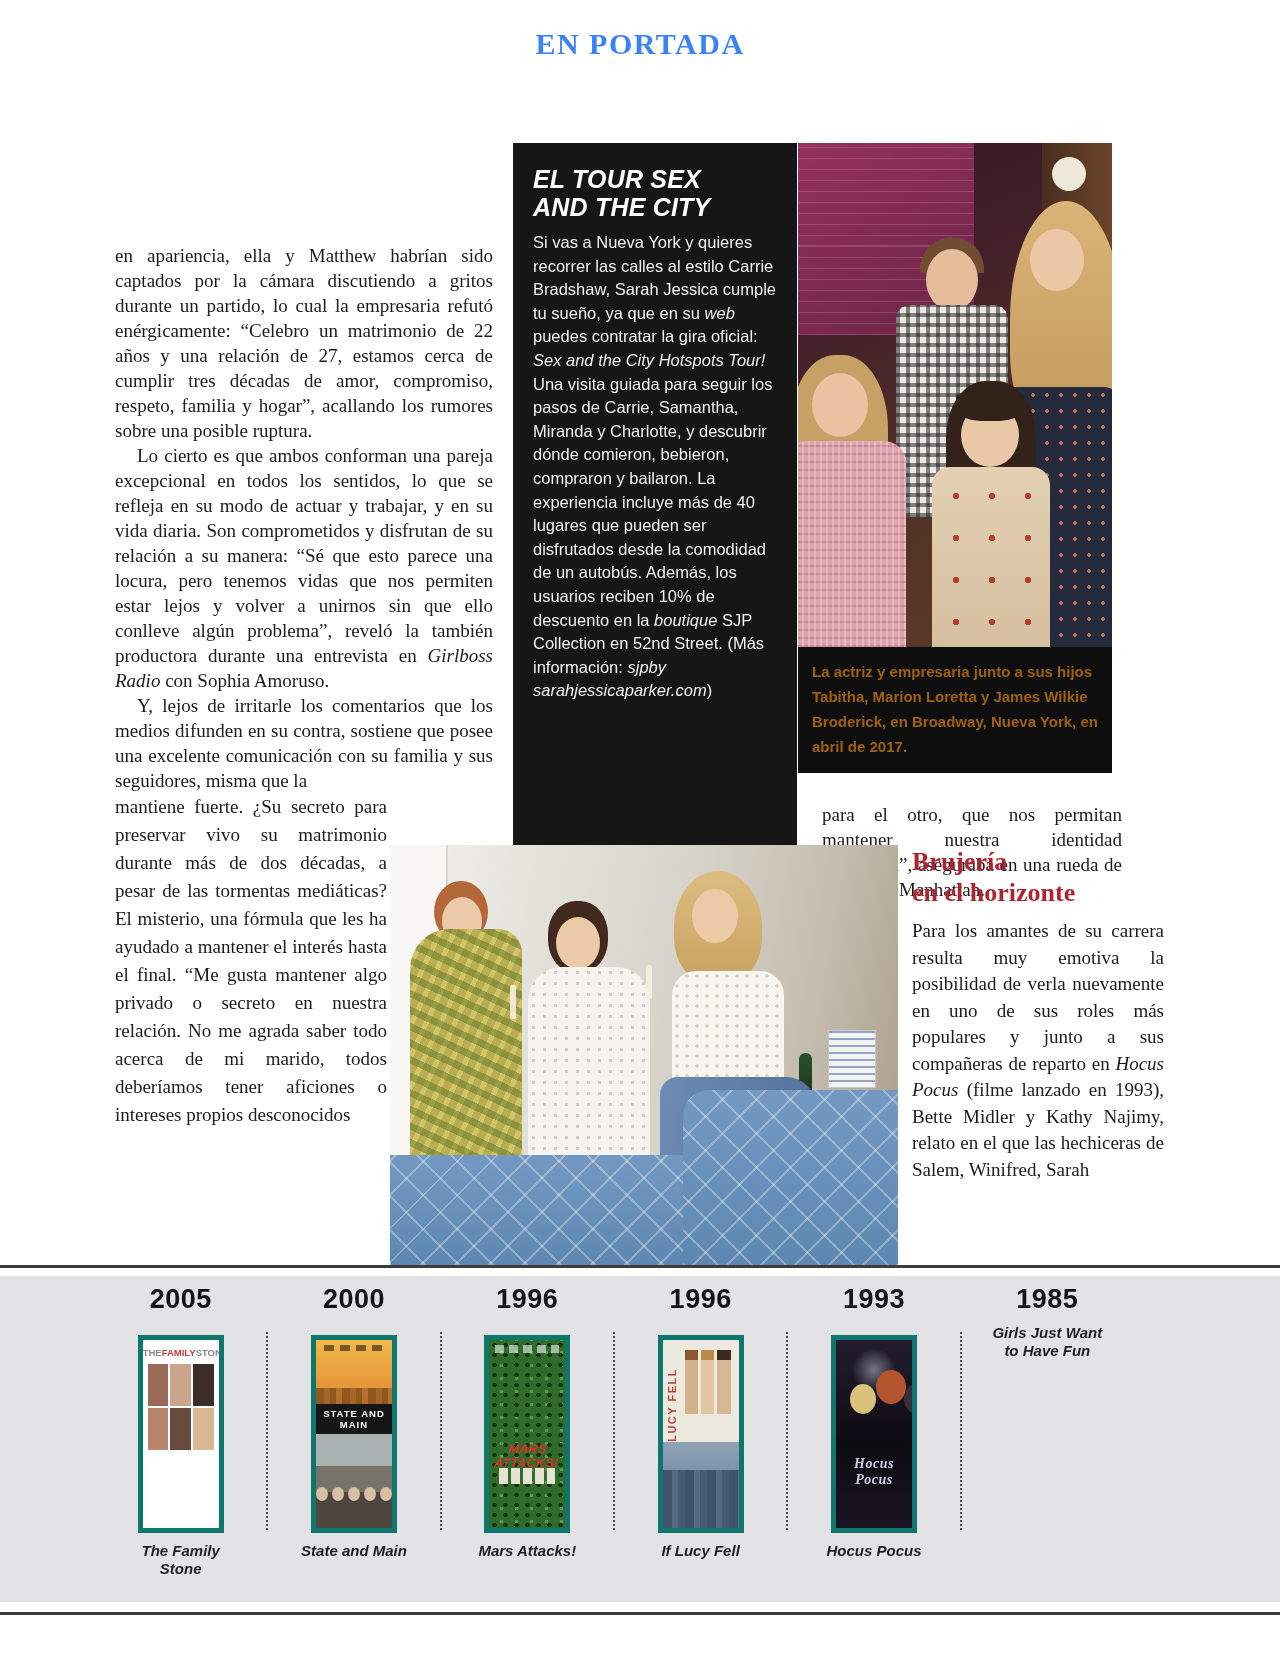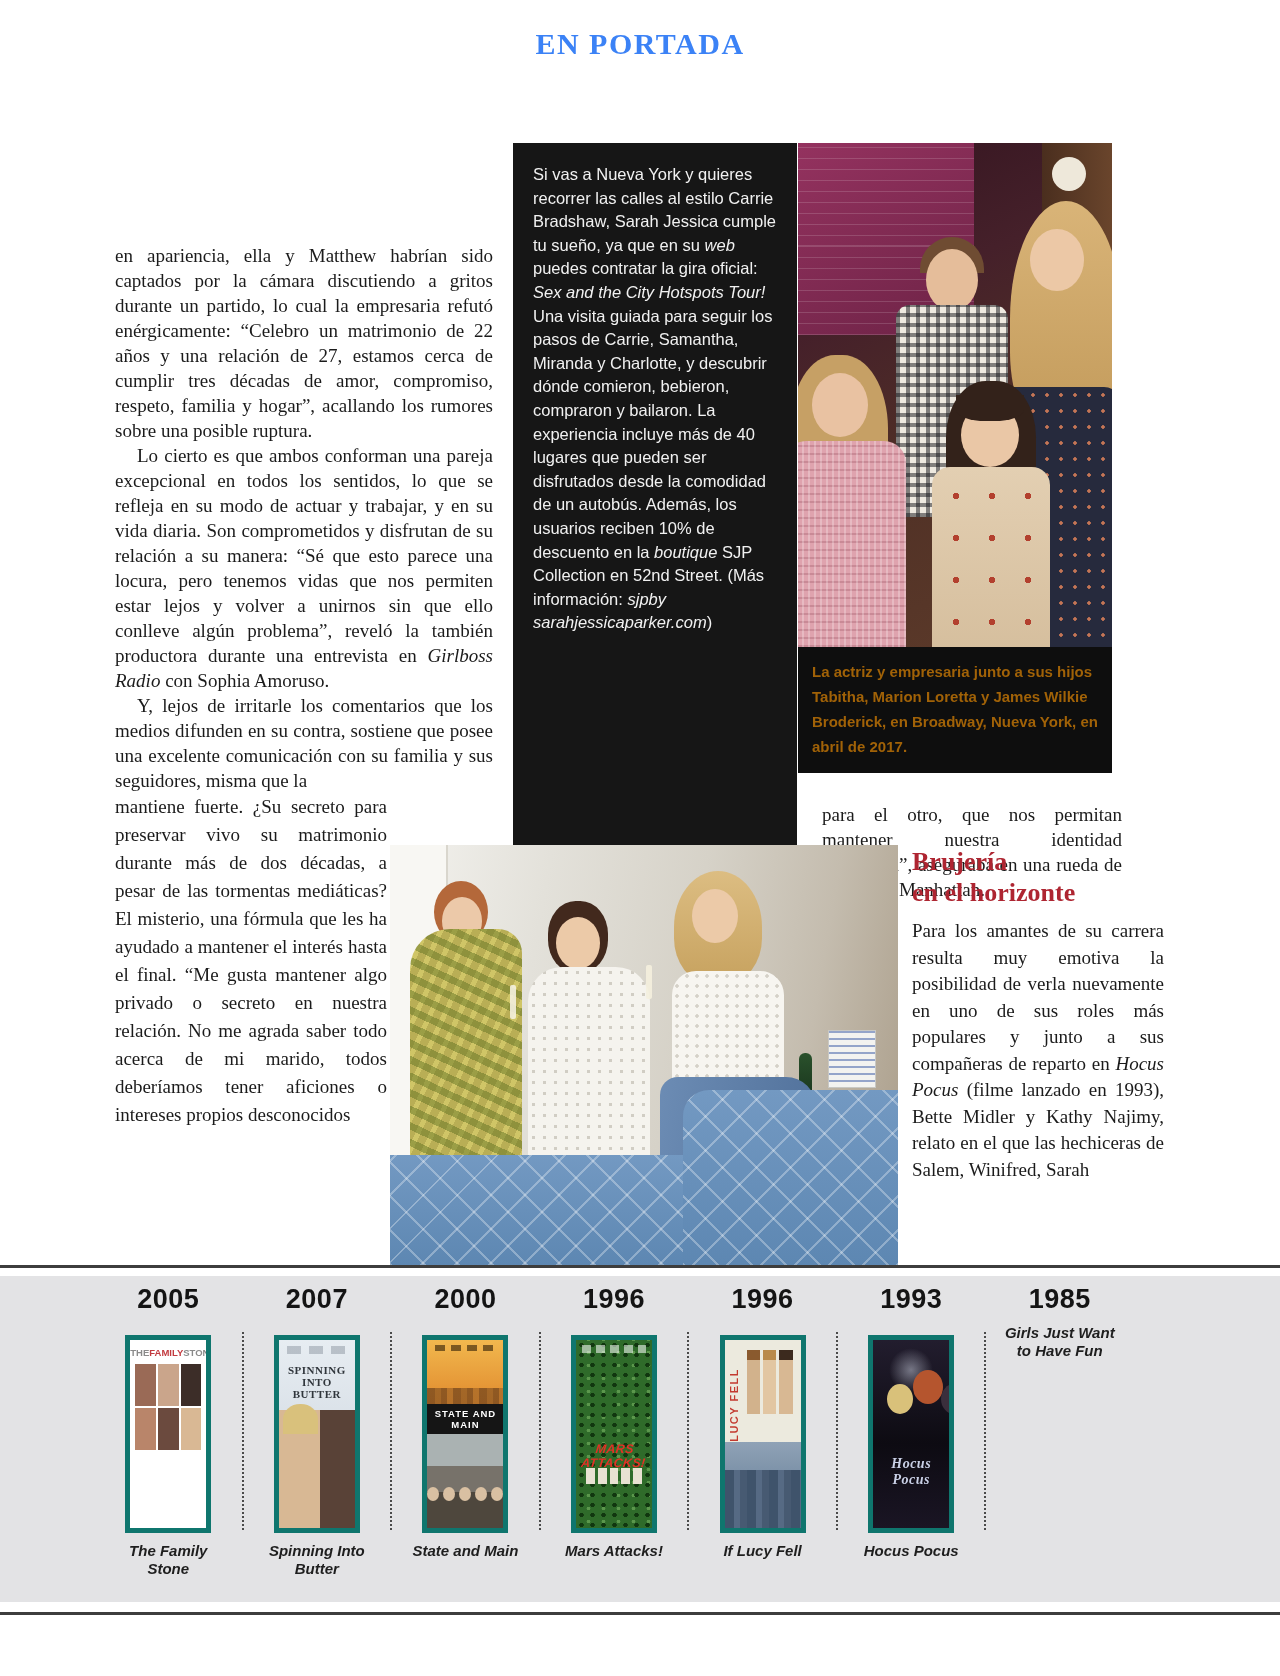--- a/index.html
+++ b/index.html
@@ -208,20 +208,24 @@
   <div class="abs kicker">EN PORTADA</div>
 
   <div class="abs col-left">
     <p class="serif">en apariencia, ella y Matthew habrían sido captados por la cámara discutiendo a gritos durante un partido, lo cual la empresaria refutó enérgicamente: “Celebro un matrimonio de 22 años y una relación de 27, estamos cerca de cumplir tres décadas de amor, compromiso, respeto, familia y hogar”, acallando los rumores sobre una posible ruptura.</p>
     <p class="serif indent"><span>Lo cierto es que ambos conforman una pareja excepcional en todos los sentidos, lo que se refleja en su modo de actuar y trabajar, y en su vida diaria. Son comprometidos y disfrutan de su relación a su manera: “Sé que esto parece una locura, pero tenemos vidas que nos permiten estar lejos y volver a unirnos sin que ello conlleve algún problema”, reveló la también productora durante una entrevista en </span><span class="it">Girlboss Radio</span><span> con Sophia Amoruso.</span></p>
     <p class="serif indent">Y, lejos de irritarle los comentarios que los medios difunden en su contra, sostiene que posee una excelente comunicación con su familia y sus seguidores, misma que la</p>
     <p class="serif p3n">mantiene fuerte. ¿Su secreto para preservar vivo su matrimonio durante más de dos décadas, a pesar de las tormentas mediáticas? El misterio, una fórmula que les ha ayudado a mantener el interés hasta el final. “Me gusta mantener algo privado o secreto en nuestra relación. No me agrada saber todo acerca de mi marido, todos deberíamos tener aficiones o intereses propios desconocidos</p>
   </div>
 
   <aside class="abs tour-box">
+    <h2 class="tour-title">
+        <span>EL TOUR SEX</span>
+        <span>AND THE CITY</span>
+      </h2>
     <p class="tour-body"><span>Si vas a Nueva York y quieres recorrer las calles al estilo Carrie Bradshaw, Sarah Jessica cumple tu sueño, ya que en su </span><span class="it">web</span><span> puedes contratar la gira oficial: </span><span class="it">Sex and the City Hotspots Tour!</span><span> Una visita guiada para seguir los pasos de Carrie, Samantha, Miranda y Charlotte, y descubrir dónde comieron, bebieron, compraron y bailaron. La experiencia incluye más de 40 lugares que pueden ser disfrutados desde la comodidad de un autobús. Además, los usuarios reciben 10% de descuento en la </span><span class="it">boutique</span><span> SJP Collection en 52nd Street. (Más información: </span><span class="it">sjpby sarahjessicaparker.com</span><span>)</span></p>
   </aside>
 
   <figure class="abs photo-block">
     <div class="f-photo">
       <div class="fg fp-sign"></div>
       <div class="fg fp-wood"></div>
       <div class="fg fp-round"></div>
       <div class="fg j-hair"></div>
       <div class="fg j-face"></div>
@@ -285,33 +289,20 @@
             <i></i>
             <i></i>
             <i></i>
             <i></i>
             <i></i>
           </div>
       </div>
       <div class="tl-title">The Family Stone</div>
     </div>
 
-    <div class="tl-item">
-      <div class="tl-sep"></div>
-      <div class="tl-year">2007</div>
-      <div class="poster p-sb">
-        <div class="sb-credits"></div>
-        <div class="sb-title">
-            <span>SPINNING</span>
-            <span>INTO BUTTER</span>
-          </div>
-        <div class="sb-faces"></div>
-      </div>
-      <div class="tl-title">Spinning Into Butter</div>
-    </div>
 
     <div class="tl-item">
       <div class="tl-sep"></div>
       <div class="tl-year">2000</div>
       <div class="poster">
         <div class="sm-orange"></div>
         <div class="sm-band">STATE AND MAIN</div>
         <div class="sm-photo">
             <i></i>
             <i></i>

